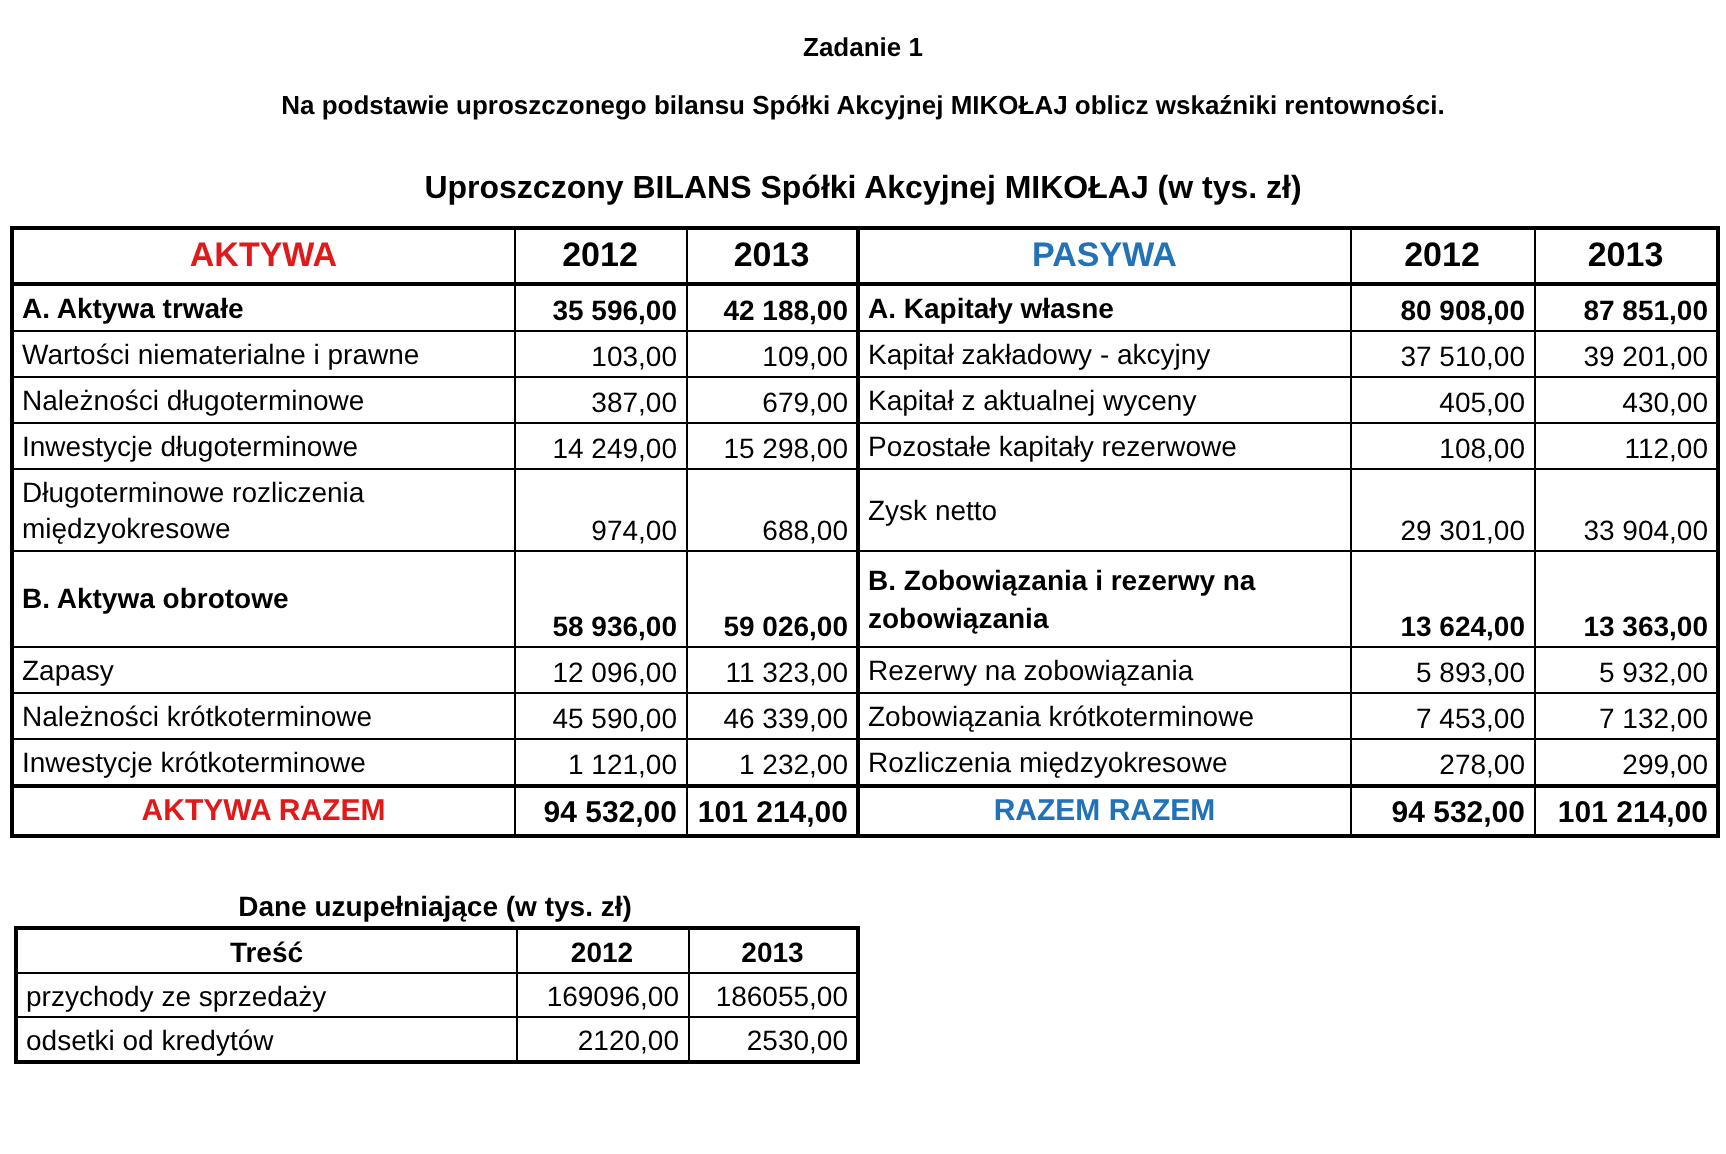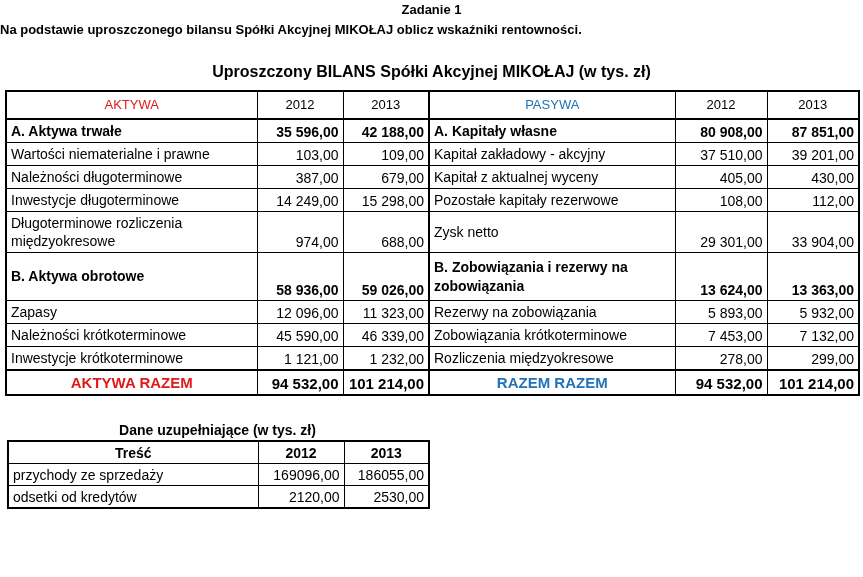--- a/index.html
+++ b/index.html
@@ -5,43 +5,43 @@
   html, body {
     margin: 0; padding: 0;
     width: 863px; height: 577px;
     background: #ffffff;
     overflow: hidden;
     font-family: "Liberation Sans", sans-serif;
     color: #000;
   }
   .page-title {
     text-align: center; font-weight: bold; font-size: 13px;
-    padding-top: 2px;
+    padding-top: 16px;
   }
   .page-subtitle {
-    font-weight: bold; font-size: 13px;
-    margin-top: 5px;
+    text-align: center; font-weight: bold; font-size: 13px;
+    margin-top: 14px;
   }
   .bilans-title {
     text-align: center; font-weight: bold; font-size: 16px;
     margin-top: 26px; margin-bottom: 9px;
   }
   table { border-collapse: collapse; table-layout: fixed; }
   table.balance {
     margin-left: 5px; width: 853px;
     border: 2px solid var(--border, #000);
   }
   table.balance th, table.balance td {
     border: 1px solid var(--border, #000);
     padding: 1px 4px;
     overflow: hidden;
     line-height: 1.3;
   }
   table.balance thead th {
-    height: 24px; font-size: 13px; font-weight: normal; text-align: center;
+    height: 24px; font-size: 17px; font-weight: bold; text-align: center;
     border-bottom: 2px solid var(--border, #000);
     vertical-align: middle;
   }
   th.aktywa-head { color: var(--red, #e01a1a); font-size: 19px; }
   th.pasywa-head { color: var(--blue, #2272b8); font-size: 19px; }
   .col-pasywa-label { border-left: 2px solid var(--border, #000) !important; }
   table.balance td { font-size: 14px; height: 20px; }
   td.lbl { text-align: left; vertical-align: middle; }
   td.val { text-align: right; vertical-align: bottom; }
   tr.bold td { font-weight: bold; }

